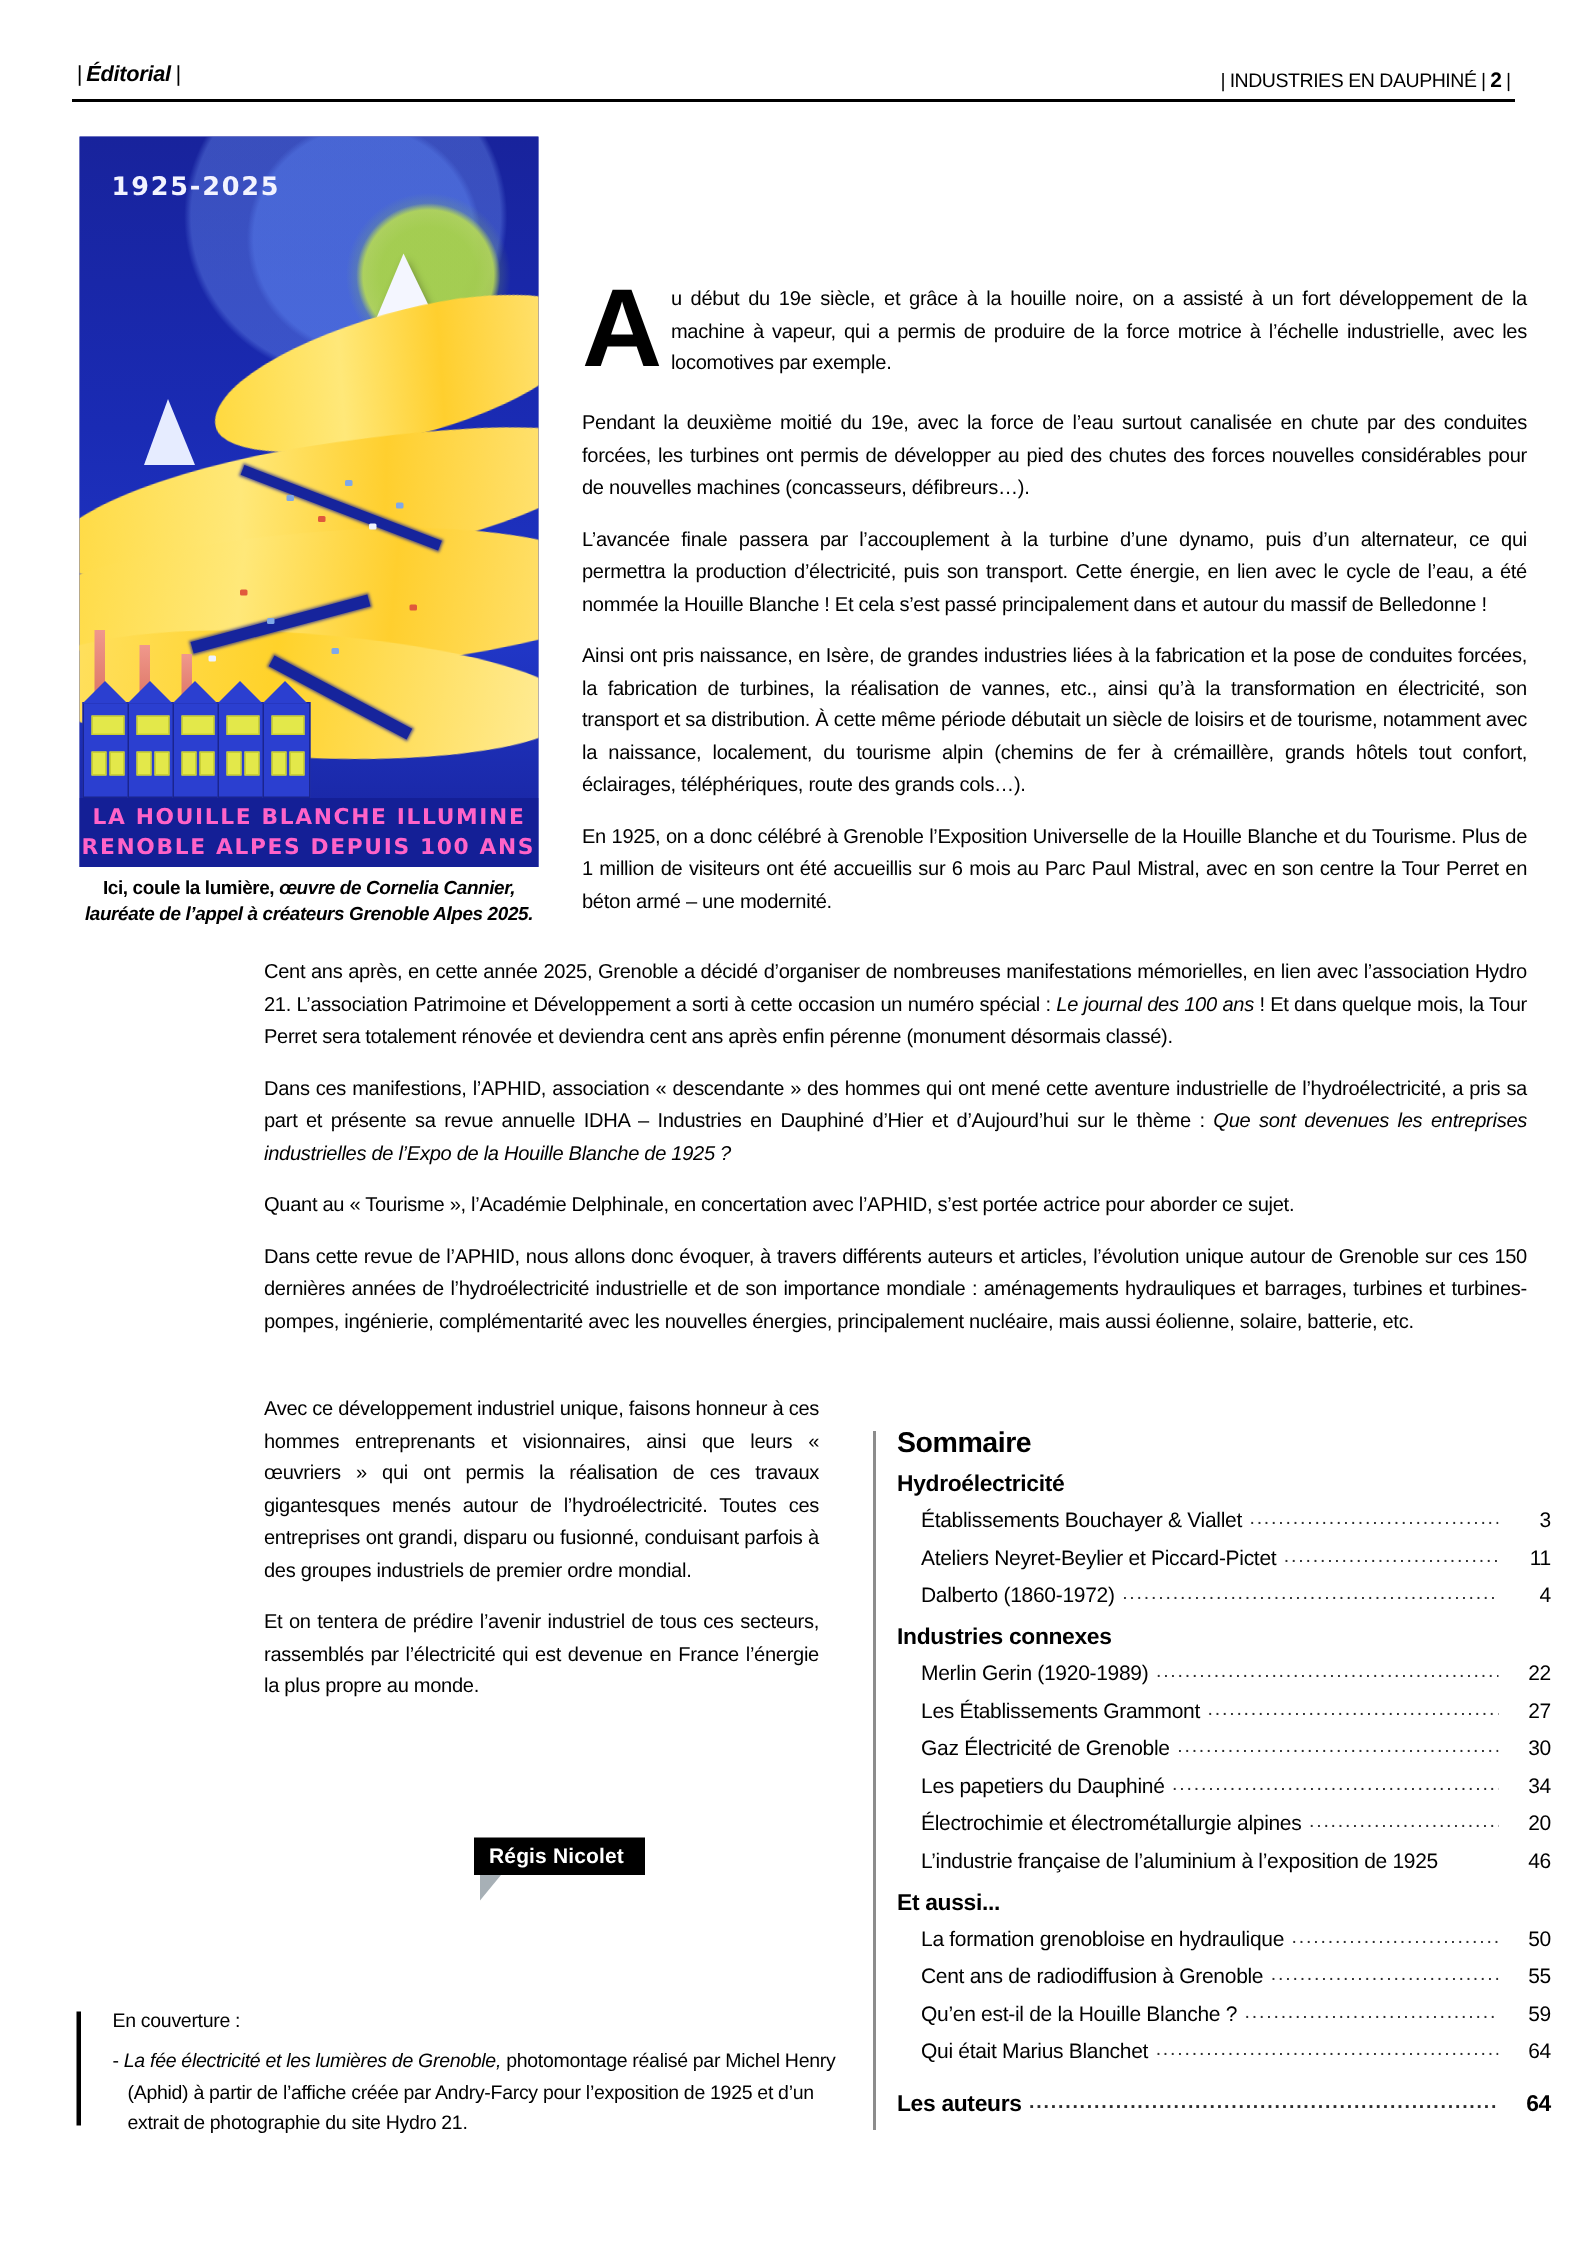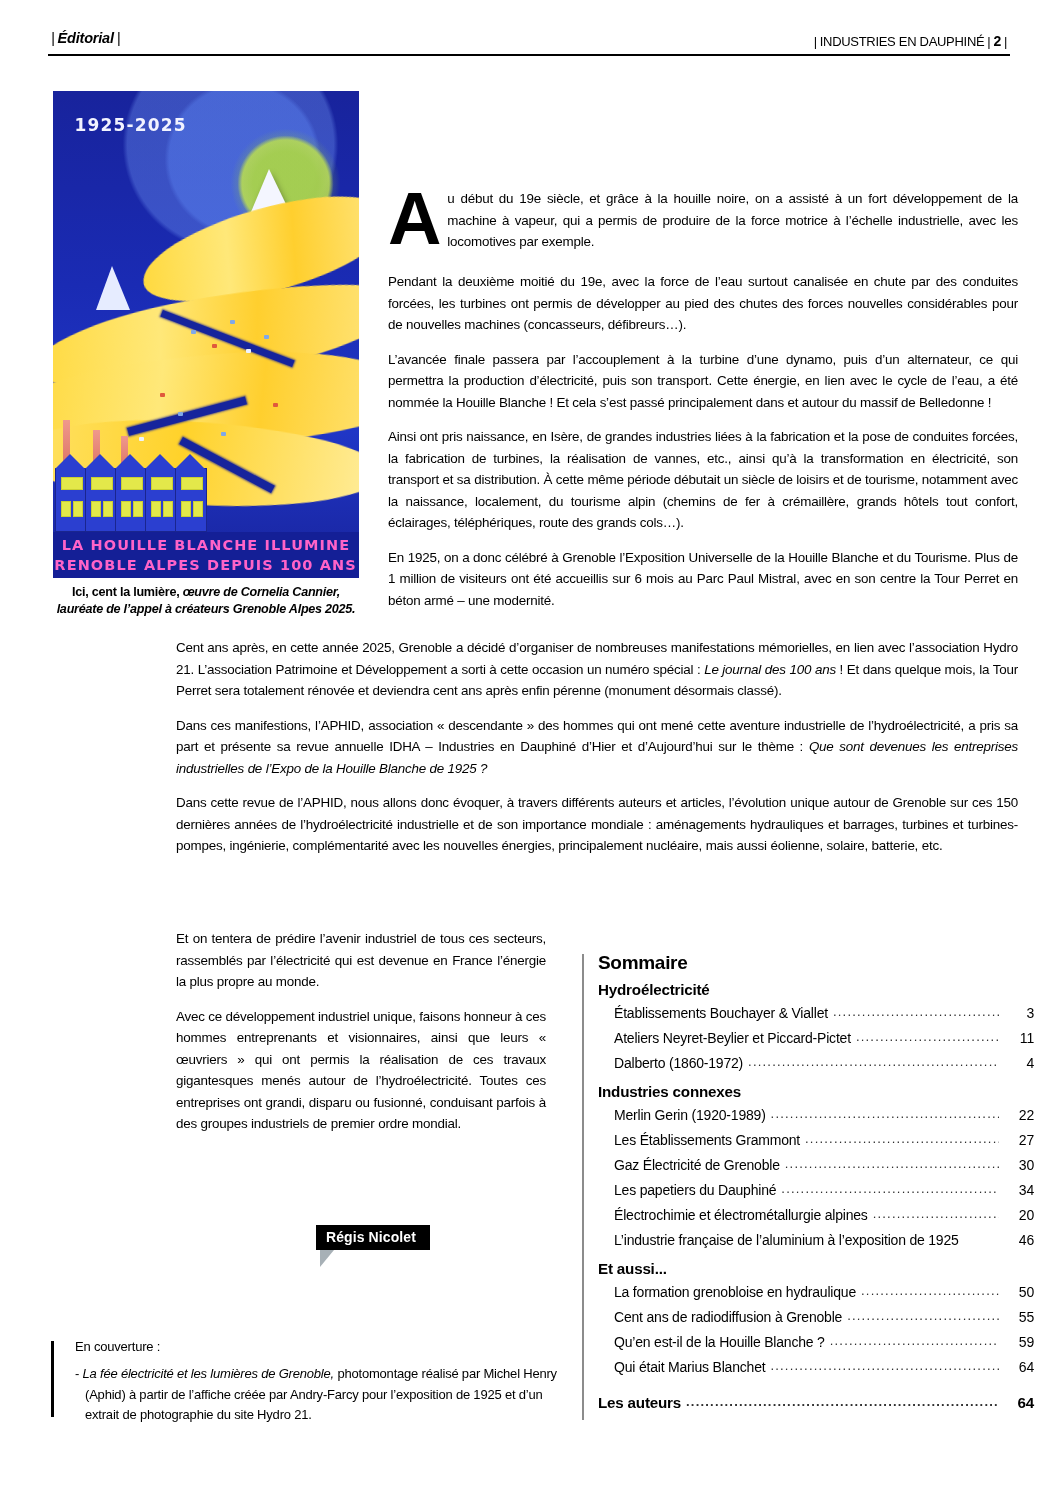--- a/index.html
+++ b/index.html
@@ -19,21 +19,21 @@
   .page {
     position: absolute;
     inset: 0;
     padding: 0;
   }
 
   
   .header {
     position: absolute;
     left: 48px;
-    top: 30px;
+    top: 42px;
     width: 962px;
     height: 26px;
   }
   .header-rule {
     position: absolute;
     left: 0;
     top: 24px;
     width: 962px;
     height: 2px;
     background: #000;
@@ -472,42 +472,43 @@
         </div>
       </div>
 
       <div class="poster-band">
         <div class="band-line">LA HOUILLE BLANCHE ILLUMINE</div>
         <div class="band-line">GRENOBLE ALPES DEPUIS 100 ANS !</div>
       </div>
     </div>
 
     <div class="caption">
-      <span class="roman">Ici, cent la lumière,</span><span> œuvre de Cornelia Cannier,</span><br>
+      <span class="roman">Ici, coule la lumière,</span><span> œuvre de Cornelia Cannier,</span><br>
       <span>lauréate de l’appel à créateurs Grenoble Alpes 2025.</span>
     </div>
   </div>
 
   <div class="col-right">
     <p class="body dropcap-para"><span class="dropcap">A</span><span>u début du 19e siècle, et grâce à la houille noire, on a assisté à un fort développement de la machine à vapeur, qui a permis de produire de la force motrice à l’échelle industrielle, avec les locomotives par exemple.</span></p>
     <p class="body">Pendant la deuxième moitié du 19e, avec la force de l’eau surtout canalisée en chute par des conduites forcées, les turbines ont permis de développer au pied des chutes des forces nouvelles considérables pour de nouvelles machines (concasseurs, défibreurs…).</p>
     <p class="body">L’avancée finale passera par l’accouplement à la turbine d’une dynamo, puis d’un alternateur, ce qui permettra la production d’électricité, puis son transport. Cette énergie, en lien avec le cycle de l’eau, a été nommée la Houille Blanche ! Et cela s’est passé principalement dans et autour du massif de Belledonne !</p>
     <p class="body">Ainsi ont pris naissance, en Isère, de grandes industries liées à la fabrication et la pose de conduites forcées, la fabrication de turbines, la réalisation de vannes, etc., ainsi qu’à la transformation en électricité, son transport et sa distribution. À cette même période débutait un siècle de loisirs et de tourisme, notamment avec la naissance, localement, du tourisme alpin (chemins de fer à crémaillère, grands hôtels tout confort, éclairages, téléphériques, route des grands cols…).</p>
     <p class="body">En 1925, on a donc célébré à Grenoble l’Exposition Universelle de la Houille Blanche et du Tourisme. Plus de 1 million de visiteurs ont été accueillis sur 6 mois au Parc Paul Mistral, avec en son centre la Tour Perret en béton armé – une modernité.</p>
   </div>
 
   <div class="col-full">
     <p class="body"><span>Cent ans après, en cette année 2025, Grenoble a décidé d’organiser de nombreuses manifestations mémorielles, en lien avec l’association Hydro 21. L’association Patrimoine et Développement a sorti à cette occasion un numéro spécial : </span><span class="it">Le journal des 100 ans</span><span> ! Et dans quelque mois, la Tour Perret sera totalement rénovée et deviendra cent ans après enfin pérenne (monument désormais classé).</span></p>
     <p class="body"><span>Dans ces manifestions, l’APHID, association « descendante » des hommes qui ont mené cette aventure industrielle de l’hydroélectricité, a pris sa part et présente sa revue annuelle IDHA – Industries en Dauphiné d’Hier et d’Aujourd’hui sur le thème : </span><span class="it">Que sont devenues les entreprises industrielles de l’Expo de la Houille Blanche de 1925 ?</span></p>
+    <p class="body">Quant au « Tourisme », l’Académie Delphinale, en concertation avec l’APHID, s’est portée actrice pour aborder ce sujet.</p>
     <p class="body">Dans cette revue de l’APHID, nous allons donc évoquer, à travers différents auteurs et articles, l’évolution unique autour de Grenoble sur ces 150 dernières années de l’hydroélectricité industrielle et de son importance mondiale : aménagements hydrauliques et barrages, turbines et turbines-pompes, ingénierie, complémentarité avec les nouvelles énergies, principalement nucléaire, mais aussi éolienne, solaire, batterie, etc.</p>
   </div>
 
   <div class="col-left-lower">
+    <p class="body">Avec ce développement industriel unique, faisons honneur à ces hommes entreprenants et visionnaires, ainsi que leurs « œuvriers » qui ont permis la réalisation de ces travaux gigantesques menés autour de l’hydroélectricité. Toutes ces entreprises ont grandi, disparu ou fusionné, conduisant parfois à des groupes industriels de premier ordre mondial.</p>
     <p class="body">Et on tentera de prédire l’avenir industriel de tous ces secteurs, rassemblés par l’électricité qui est devenue en France l’énergie la plus propre au monde.</p>
-    <p class="body">Avec ce développement industriel unique, faisons honneur à ces hommes entreprenants et visionnaires, ainsi que leurs « œuvriers » qui ont permis la réalisation de ces travaux gigantesques menés autour de l’hydroélectricité. Toutes ces entreprises ont grandi, disparu ou fusionné, conduisant parfois à des groupes industriels de premier ordre mondial.</p>
   </div>
 
   <div class="signature">
     <div class="sig-box">Régis Nicolet</div>
     <div class="sig-tail"></div>
   </div>
 
   <div class="cover-note">
     <div class="cover-title">En couverture :</div>
     <div class="cover-item"><span>- </span><span class="it">La fée électricité et les lumières de Grenoble,</span><span> photomontage réalisé par Michel Henry (Aphid) à partir de l’affiche créée par Andry-Farcy pour l’exposition de 1925 et d’un extrait de photographie du site Hydro 21.</span></div>

